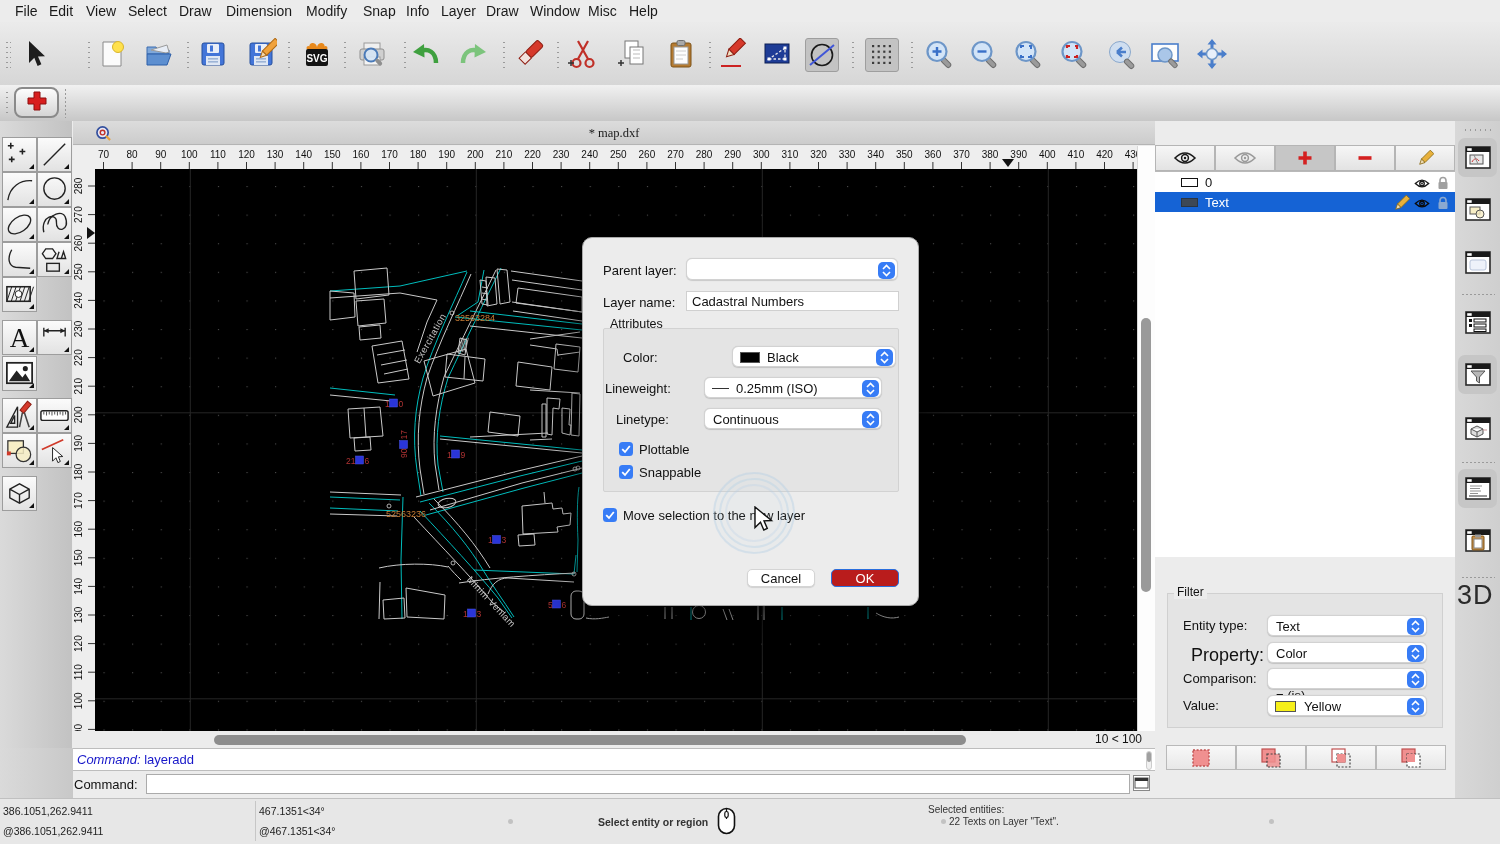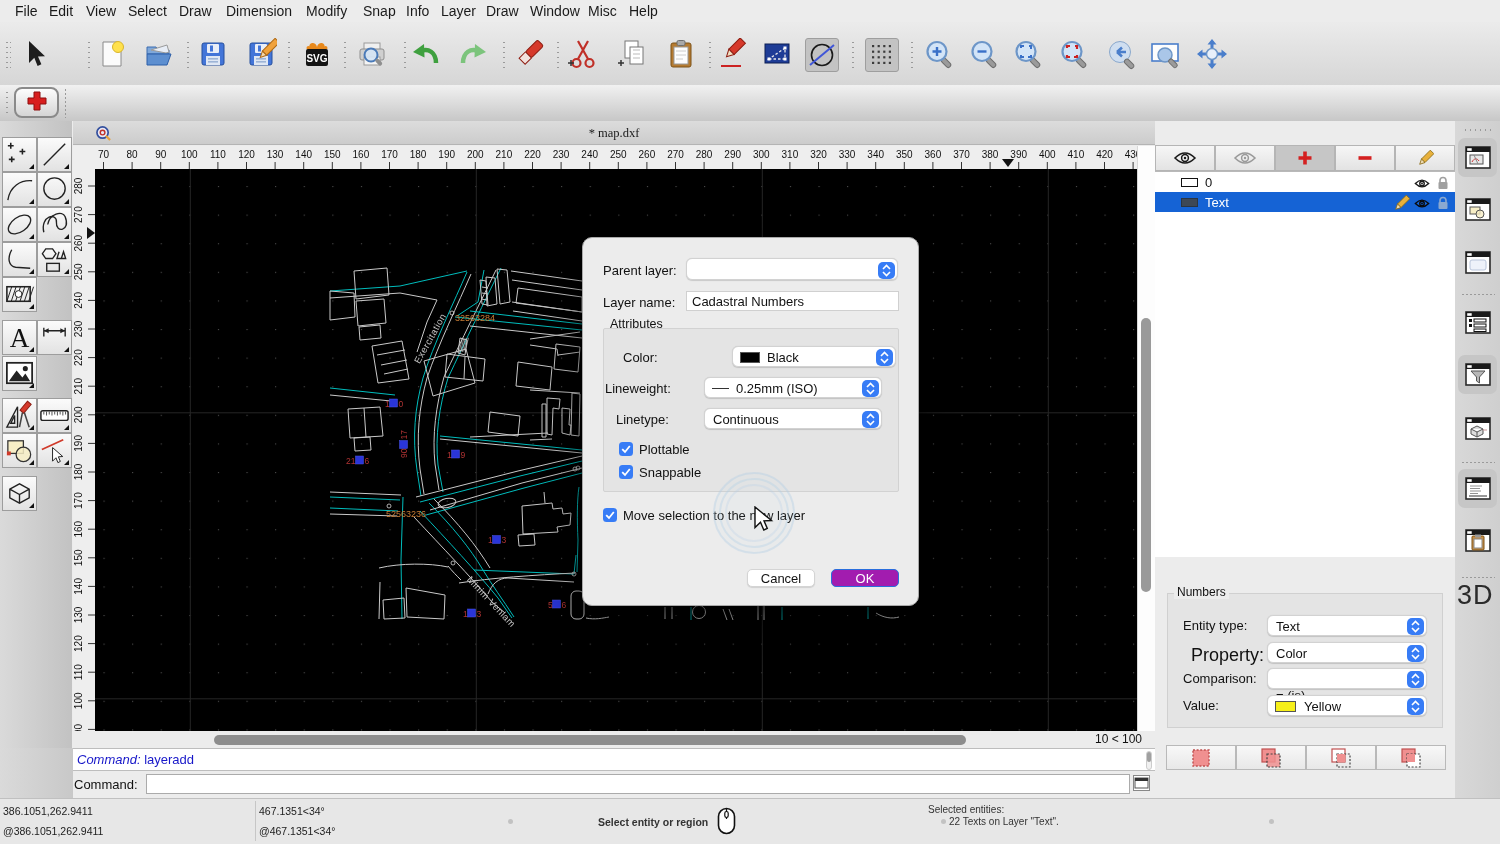--- a/index.html
+++ b/index.html
@@ -636,21 +636,21 @@
     <div class="dlbl" style="left:40px;top:270px">Move selection to the new layer</div>
     <svg class="abs" width="110" height="110" viewBox="0 0 110 110" style="left:116px;top:220px">
       <circle cx="55" cy="55" r="40" fill="rgba(190,215,235,0.08)" stroke="rgba(175,205,230,0.38)" stroke-width="2"></circle>
       <circle cx="55" cy="55" r="34" fill="none" stroke="rgba(175,205,230,0.35)" stroke-width="2"></circle>
       <circle cx="55" cy="55" r="28" fill="none" stroke="rgba(175,205,230,0.25)" stroke-width="2"></circle>
     </svg>
     <svg class="abs" width="24" height="28" viewBox="0 0 24 28" style="left:170px;top:268px">
       <path d="M2 1 L2 21.5 L7.5 16.3 L10.8 24 L14.3 22.4 L11 14.8 L18.5 14.5 Z" fill="#fff" stroke="#111" stroke-width="1.4"></path>
     </svg>
     <div class="abs" style="left:164px;top:331px;width:68px;height:18px;background:#fff;border:1px solid #d4d4d4;border-radius:5px;text-align:center;font-size:13px;padding-top:1px;box-shadow:0 1px 1px rgba(0,0,0,0.12);">Cancel</div>
-    <div class="abs" style="left:248px;top:331px;width:68px;height:18px;background:#a21caf;border:1px solid #2a6edd;border-radius:5px;text-align:center;font-size:13px;color:#fff;padding-top:1px;">OK</div>
+    <div class="abs" style="left:248px;top:331px;width:68px;height:18px;background:#b91c1c;border:1px solid #2a6edd;border-radius:5px;text-align:center;font-size:13px;color:#fff;padding-top:1px;">OK</div>
   </div>
 <div id="rightpanel" class="abs">
     <div class="ltbtn" style="left:0px;text-align:center;padding-top:4px"><svg width="24" height="16" viewBox="0 0 24 16">
         <path d="M2 8 Q12 -2 22 8 Q12 18 2 8 Z" fill="none" stroke="#1a1a1a" stroke-width="1.6"></path>
         <circle cx="12" cy="8" r="3.4" fill="none" stroke="#1a1a1a" stroke-width="1.5"></circle>
         <circle cx="12" cy="8" r="1.2" fill="#1a1a1a"></circle>
       </svg></div>
     <div class="ltbtn" style="left:60px;text-align:center;padding-top:4px"><svg width="24" height="16" viewBox="0 0 24 16">
         <path d="M2 8 Q12 -2 22 8 Q12 18 2 8 Z" fill="none" stroke="#9a9a9a" stroke-width="1.6"></path>
         <circle cx="12" cy="8" r="3.4" fill="none" stroke="#9a9a9a" stroke-width="1.5"></circle>
@@ -695,21 +695,21 @@
           <path d="M2 8 Q12 -2 22 8 Q12 18 2 8 Z" fill="none" stroke="#0a0a0a" stroke-width="2"></path>
           <circle cx="12" cy="8" r="3.4" fill="none" stroke="#0a0a0a" stroke-width="2"></circle>
           <circle cx="12" cy="8" r="1.4" fill="#0a0a0a"></circle>
         </svg></span>
       <span class="abs" style="left:282px;top:4px;"><svg width="12" height="14" viewBox="0 0 12 14">
           <path d="M3 6 V4.5 a3 3 0 0 1 6 0 V6" fill="none" stroke="#8aa8d0" stroke-width="1.6"></path>
           <rect x="1.5" y="6" width="9" height="7" rx="1" fill="#8aa8d0"></rect>
         </svg></span>
     </div>
     <div class="abs" style="left:12px;top:472px;width:276px;height:135px;background:#e4e4e4;border:1px solid #d0d0d0;"></div>
-    <div class="dlbl abs" style="left:19px;top:464px;font-size:12px;background:#ececec;padding:0 3px;">Numbers</div>
+    <div class="dlbl abs" style="left:19px;top:464px;font-size:12px;background:#ececec;padding:0 3px;">Filter</div>
     <div class="dlbl abs" style="left:28px;top:497px;font-size:13px">Entity type:</div>
     <div class="combo" style="left:112px;top:494px;width:160px;height:21px;">
       <span class="abs" style="left:8px;top:3px;">Text</span>
       <span class="stepper" style="height:17px;top:2px"><svg width="17" height="17" viewBox="0 0 17 17">
           <path d="M5 7 l3.5 -3.5 L12 7 M5 10 l3.5 3.5 L12 10" fill="none" stroke="#fff" stroke-width="1.6"></path>
         </svg></span>
     </div>
     <div class="dlbl abs" style="left:36px;top:524px;font-size:18px">Property:</div>
     <div class="combo" style="left:112px;top:521px;width:160px;height:21px;">
       <span class="abs" style="left:8px;top:3px;">Color</span>

